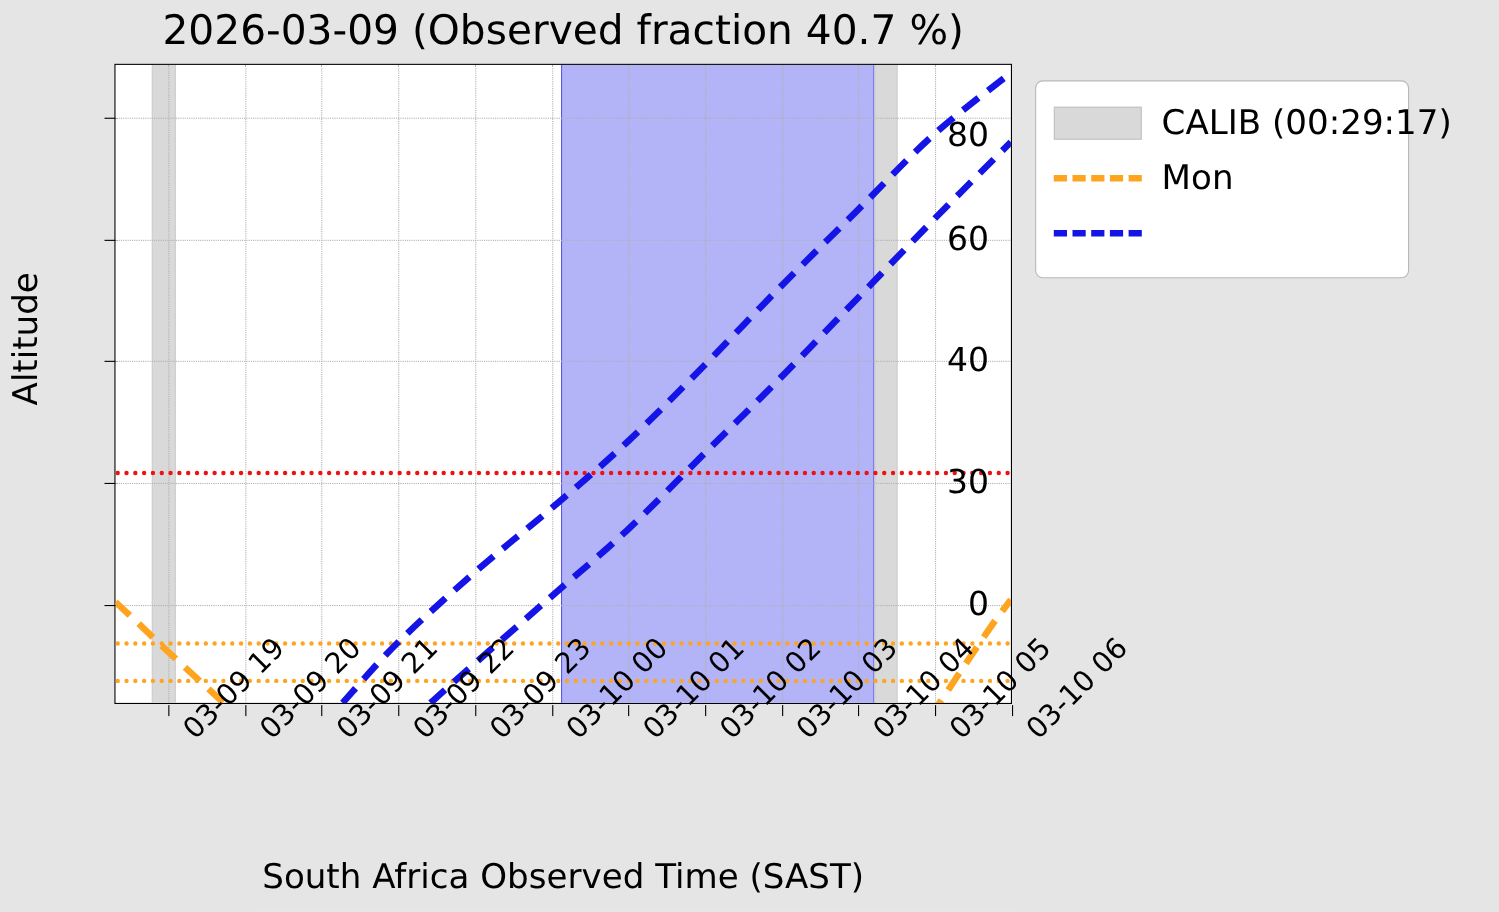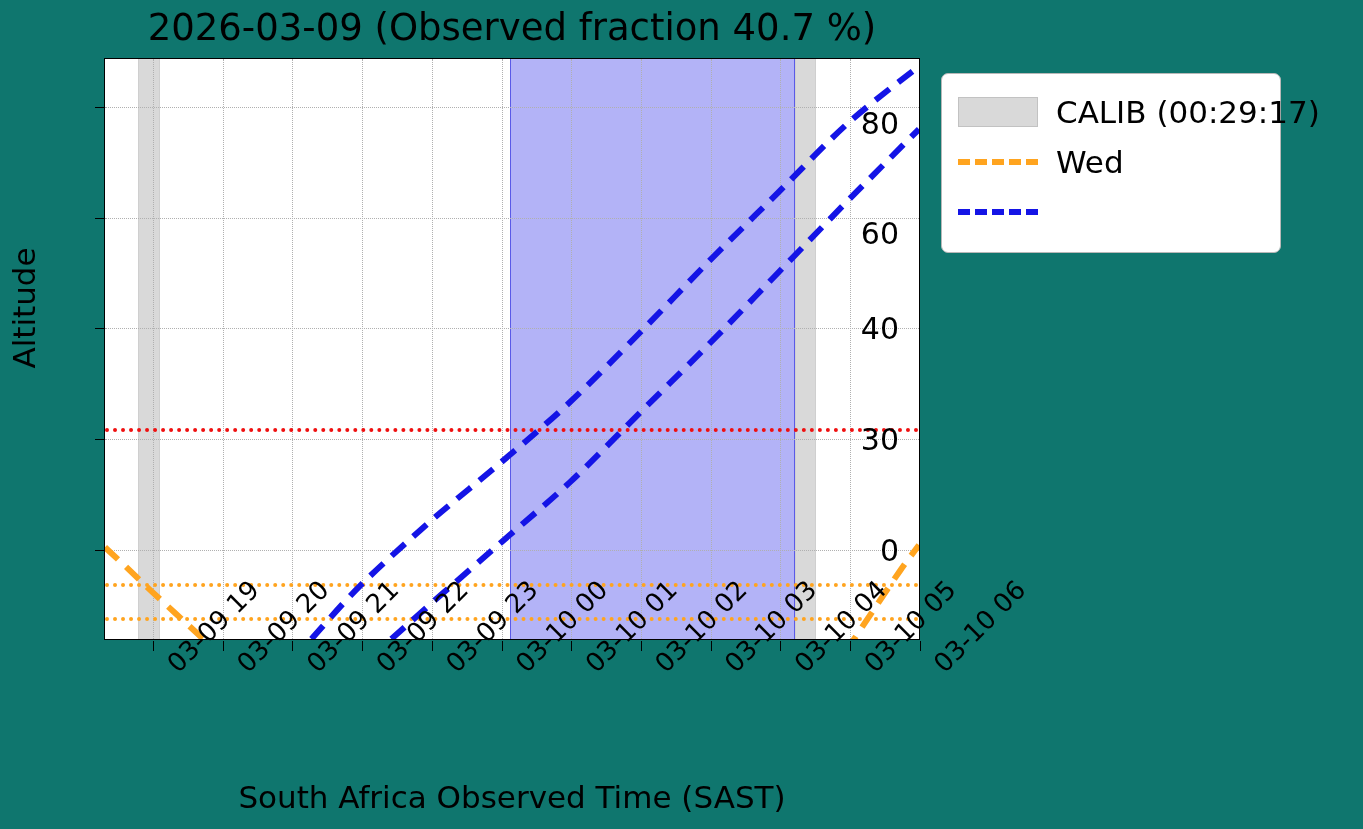--- a/index.html
+++ b/index.html
@@ -1,20 +1,20 @@
 <!DOCTYPE html>
 <html><head>
 <meta charset="utf-8">
 <style>
   html,body{margin:0;padding:0;background:#ffffff;}
   body{width:1363px;height:829px;position:relative;overflow:hidden;
        font-family:"DejaVu Sans","Liberation Sans",sans-serif;color:#000;}
 
   
-  #figure{position:absolute;left:0;top:0;width:1363px;height:829px;background:#0f766e;}
+  #figure{position:absolute;left:0;top:0;width:1363px;height:829px;background:#e5e5e5;}
 
   
   #axes{position:absolute;left:104px;top:58px;width:816px;height:582px;
         box-sizing:border-box;border:1.8px solid #000;background:#fff;}
   #plotclip{position:absolute;left:0;top:0;width:100%;height:100%;overflow:hidden;}
 
   
   #title{position:absolute;left:104px;top:6px;width:816px;text-align:center;
          font-size:37px;line-height:44px;white-space:nowrap;}
 
@@ -115,21 +115,21 @@
         </svg>
     </div>
     <div id="ytick-layer">
         <div class="ytick" style="top: 491.097px;"></div>
         <div class="ytlabel" style="top: 491.097px; right: 20px;">0</div>
         <div class="ytick" style="top: 380.24px;"></div>
         <div class="ytlabel" style="top: 380.24px; right: 20px;">30</div>
         <div class="ytick" style="top: 269.383px;"></div>
         <div class="ytlabel" style="top: 269.383px; right: 20px;">40</div>
         <div class="ytick" style="top: 158.526px;"></div>
-        <div class="ytlabel" style="top: 158.526px; right: 20px; margin-top: 15px;">60</div>
+        <div class="ytlabel" style="top: 158.526px; right: 20px;">60</div>
         <div class="ytick" style="top: 47.6686px;"></div>
         <div class="ytlabel" style="top: 64px; right: 20px;">80</div>
       </div>
     <div id="xtick-layer" style="position: absolute; left: 0px; top: 582px; width: 816px; height: 150px;">
         <div class="xtick" style="left: 48.082px;"></div>
         <div class="xtlabel" style="left: 0px; top: 16px; width: 0px; transform-origin: right top; transform: translateX(56.082px) rotate(-45deg);">03-09 19</div>
         <div class="xtick" style="left: 117.766px;"></div>
         <div class="xtlabel" style="left: 0px; top: 16px; width: 0px; transform-origin: right top; transform: translateX(125.766px) rotate(-45deg);">03-09 20</div>
         <div class="xtick" style="left: 187.45px;"></div>
         <div class="xtlabel" style="left: 0px; top: 16px; width: 0px; transform-origin: right top; transform: translateX(195.45px) rotate(-45deg);">03-09 21</div>
@@ -156,21 +156,21 @@
 
   <div id="legend">
       <div class="lgrow">
         <span class="lgkey patch grey"></span>
         <span class="lgtext">CALIB (00:29:17)</span>
       </div>
       <div class="lgrow">
         <span class="lgkey dash" style="color: rgb(255, 164, 31);">
           <i></i>
         </span>
-        <span class="lgtext">Wed</span>
+        <span class="lgtext">Mon</span>
       </div>
       <div class="lgrow">
         <span class="lgkey dash" style="color: rgb(20, 20, 230);">
           <i></i>
         </span>
       </div>
     </div>
 
 </div>
 

